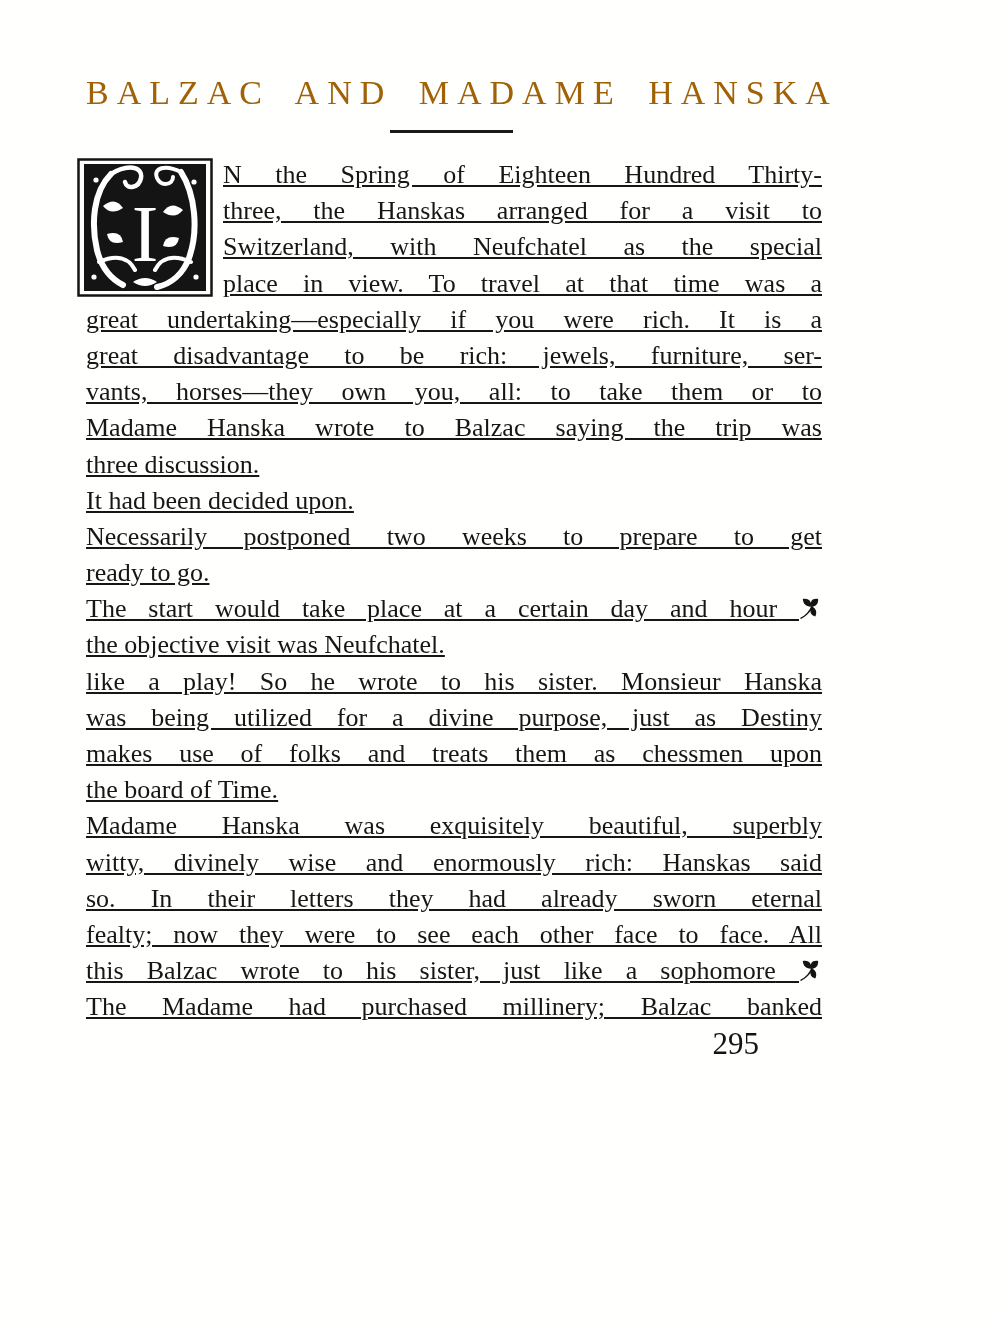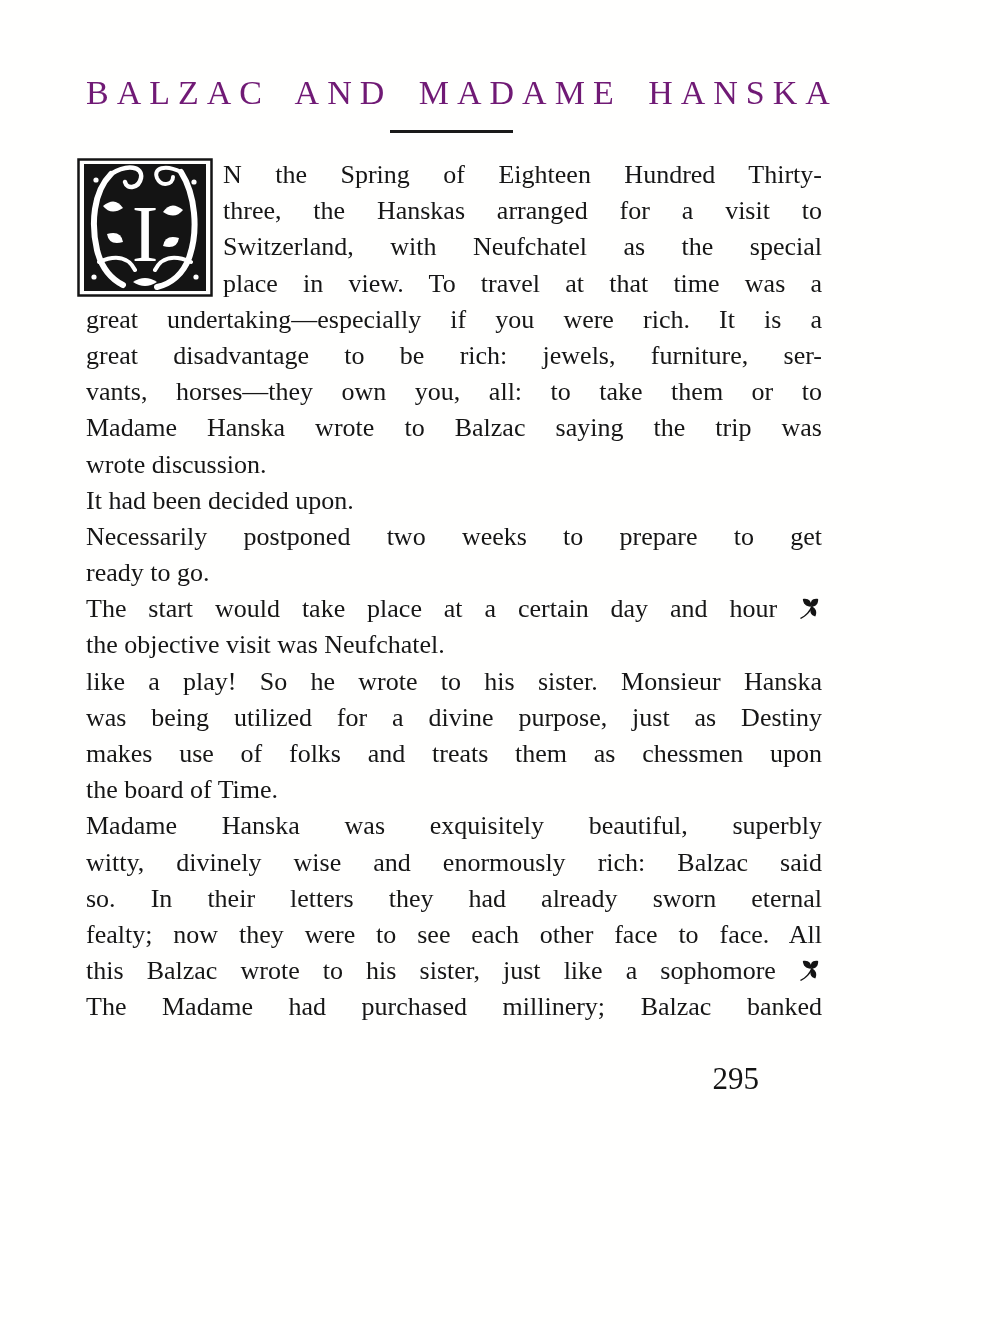--- a/index.html
+++ b/index.html
@@ -9,45 +9,46 @@
     background:#fffffe;
     color:#161616;
     font-family:"Liberation Serif", serif;
     overflow:hidden;
   }
   .title{
     position:absolute;left:86px;top:74px;width:736px;margin:0;
     font-size:34px;font-weight:normal;
     letter-spacing:8px;word-spacing:10px;
     text-align:center;white-space:nowrap;
-    color:#701a75;
+    color:#a16207;
   }
   .title-rule{
     position:absolute;left:390px;top:130px;
     width:123px;height:3px;background:#1a1a1a;
   }
   .body-block{
     position:absolute;left:86px;top:157px;width:736px;
     font-size:26px;
   }
   .dropcap{
     position:absolute;left:-9px;top:1px;width:136px;height:139px;
   }
   .dropcap svg{display:block;width:136px;height:139px;}
   .line{
     height:36.2px;line-height:36.2px;
     text-align:left;
+    text-decoration:underline;
   }
   .line.just{text-align:justify;text-align-last:justify;}
   .line.indent{margin-left:137px;}
   .orn{width:23px;height:21px;vertical-align:-2px;}
   .folio{
     height:36px;line-height:36px;
     text-align:right;padding-right:63px;
-    font-size:31px;color:#141414;margin-top:35px;
+    font-size:31px;color:#141414;
   }
 </style>
 </head>
 <body>
 
 <div class="page">
 
   <h1 class="title">BALZAC AND MADAME HANSKA</h1>
 
   <div class="title-rule"></div>
@@ -83,39 +84,39 @@
 
     <div id="lines">
         <div class="line indent just"><span>N the Spring of Eighteen Hundred Thirty-</span></div>
         <div class="line indent just"><span>three, the Hanskas arranged for a visit to</span></div>
         <div class="line indent just"><span>Switzerland, with Neufchatel as the special</span></div>
         <div class="line indent just"><span>place in view. To travel at that time was a</span></div>
         <div class="line just"><span>great undertaking—especially if you were rich. It is a</span></div>
         <div class="line just"><span>great disadvantage to be rich: jewels, furniture, ser-</span></div>
         <div class="line just"><span>vants, horses—they own you, all: to take them or to</span></div>
         <div class="line just"><span>Madame Hanska wrote to Balzac saying the trip was</span></div>
-        <div class="line"><span>wrote discussion.</span></div>
+        <div class="line"><span>three discussion.</span></div>
         <div class="line"><span>It had been decided upon.</span></div>
         <div class="line just"><span>Necessarily postponed two weeks to prepare to get</span></div>
         <div class="line"><span>ready to go.</span></div>
         <div class="line just"><span>The start would take place at a certain day and hour</span> <svg class="orn" viewBox="0 0 24 22">
             <g fill="#141414">
               <path d="M1 21 C7 18 11 13 13 8 L14.5 9 C12.5 14 8 19 2 22 Z"></path>
               <path d="M13 9 C11 3 14 0 20 1 C20.5 6 17 9.5 13 9 Z"></path>
               <path d="M13 9 C8 9.5 4 6 4 1 C10 0 13 3 13 9 Z"></path>
               <path d="M13.5 9 C18 11 19 15 17 19.5 C11.5 18 10.5 13 13.5 9 Z"></path>
             </g>
           </svg></div>
         <div class="line"><span>the objective visit was Neufchatel.</span></div>
         <div class="line just"><span>like a play! So he wrote to his sister. Monsieur Hanska</span></div>
         <div class="line just"><span>was being utilized for a divine purpose, just as Destiny</span></div>
         <div class="line just"><span>makes use of folks and treats them as chessmen upon</span></div>
         <div class="line"><span>the board of Time.</span></div>
         <div class="line just"><span>Madame Hanska was exquisitely beautiful, superbly</span></div>
-        <div class="line just"><span>witty, divinely wise and enormously rich: Balzac said</span></div>
+        <div class="line just"><span>witty, divinely wise and enormously rich: Hanskas said</span></div>
         <div class="line just"><span>so. In their letters they had already sworn eternal</span></div>
         <div class="line just"><span>fealty; now they were to see each other face to face. All</span></div>
         <div class="line just"><span>this Balzac wrote to his sister, just like a sophomore</span> <svg class="orn" viewBox="0 0 24 22">
             <g fill="#141414">
               <path d="M1 21 C7 18 11 13 13 8 L14.5 9 C12.5 14 8 19 2 22 Z"></path>
               <path d="M13 9 C11 3 14 0 20 1 C20.5 6 17 9.5 13 9 Z"></path>
               <path d="M13 9 C8 9.5 4 6 4 1 C10 0 13 3 13 9 Z"></path>
               <path d="M13.5 9 C18 11 19 15 17 19.5 C11.5 18 10.5 13 13.5 9 Z"></path>
             </g>
           </svg></div>

